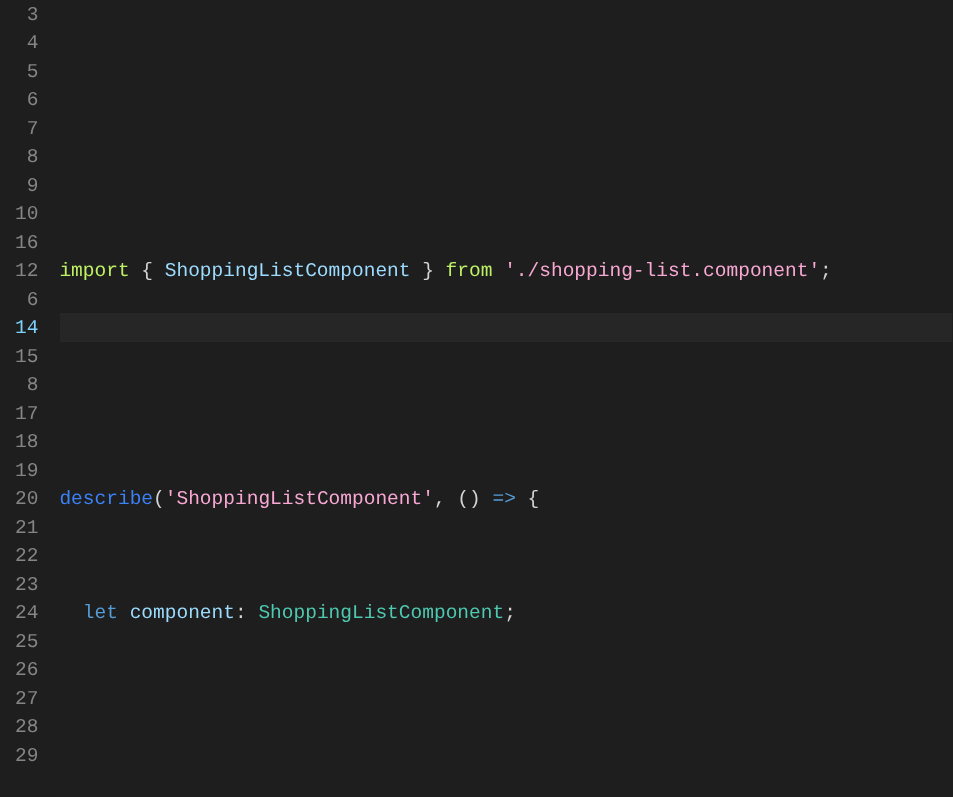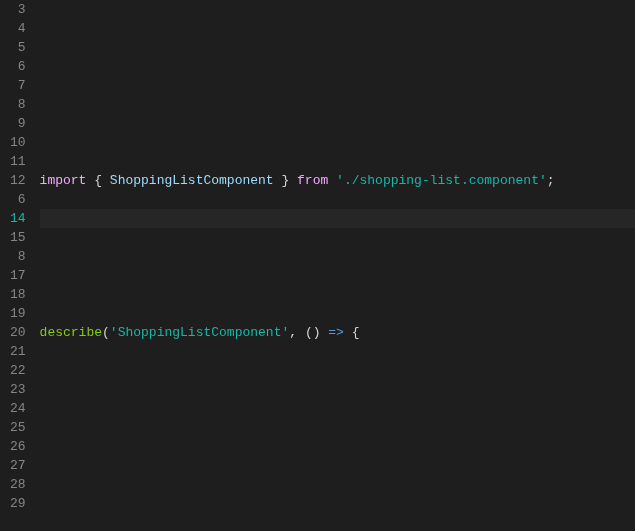--- a/index.html
+++ b/index.html
@@ -18,61 +18,61 @@
   }
   .gutter {
     background: #1e1e1e;
     color: #858585;
     text-align: right;
     padding: 0 14px 0 10px;
     user-select: none;
     line-height: 19px;
     font-size: 13px;
   }
-  .gutter .ln.active { color: #14b8a6; }
+  .gutter .ln.active { color: #7dd3fc; }
   .code {
     flex: 1;
     line-height: 19px;
     white-space: pre;
     position: relative;
   }
   .line { height: 19px; }
   .hl-line {
     position: absolute;
     left: 0; right: 0;
     height: 19px;
     top: calc(19px * 11);
     background: rgba(255,255,255,0.04);
     border-top: 1px solid #282828;
     border-bottom: 1px solid #282828;
     pointer-events: none;
   }
   
-  .kw   { color: #f0abfc; }      
+  .kw   { color: #bef264; }      
   .kw2  { color: #569cd6; }      
-  .fn   { color: #84cc16; }      
+  .fn   { color: #3b82f6; }      
   .var  { color: #9cdcfe; }      
   .type { color: #4ec9b0; }      
-  .str  { color: #14b8a6; }      
+  .str  { color: #f9a8d4; }      
   .pun  { color: #d4d4d4; }      
 </style>
 </head>
 <body>
 
 <div class="editor">
   <div class="gutter" id="gutter">
       <div class="ln">3</div>
       <div class="ln">4</div>
       <div class="ln">5</div>
       <div class="ln">6</div>
       <div class="ln">7</div>
       <div class="ln">8</div>
       <div class="ln">9</div>
       <div class="ln">10</div>
-      <div class="ln">11</div>
+      <div class="ln">16</div>
       <div class="ln">12</div>
       <div class="ln">6</div>
       <div class="ln active">14</div>
       <div class="ln">15</div>
       <div class="ln">8</div>
       <div class="ln">17</div>
       <div class="ln">18</div>
       <div class="ln">19</div>
       <div class="ln">20</div>
       <div class="ln">21</div>
@@ -90,20 +90,21 @@
 
     
     <div class="line"></div>
     
     <div class="line"><span class="kw">import</span><span class="pun"> { </span><span class="var">ShoppingListComponent</span><span class="pun"> } </span><span class="kw">from</span><span class="pun"> </span><span class="str">'./shopping-list.component'</span><span class="pun">;</span></div>
     
     <div class="line"></div>
     
     <div class="line"><span class="fn">describe</span><span class="pun">(</span><span class="str">'ShoppingListComponent'</span><span class="pun">, () </span><span class="kw2">=&gt;</span><span class="pun"> {</span></div>
     
+    <div class="line"><span class="pun">  </span><span class="kw2">let</span><span class="pun"> </span><span class="var">component</span><span class="pun">: </span><span class="type">ShoppingListComponent</span><span class="pun">;</span></div>
     
     
     
     
     
     
     
     
     
     

